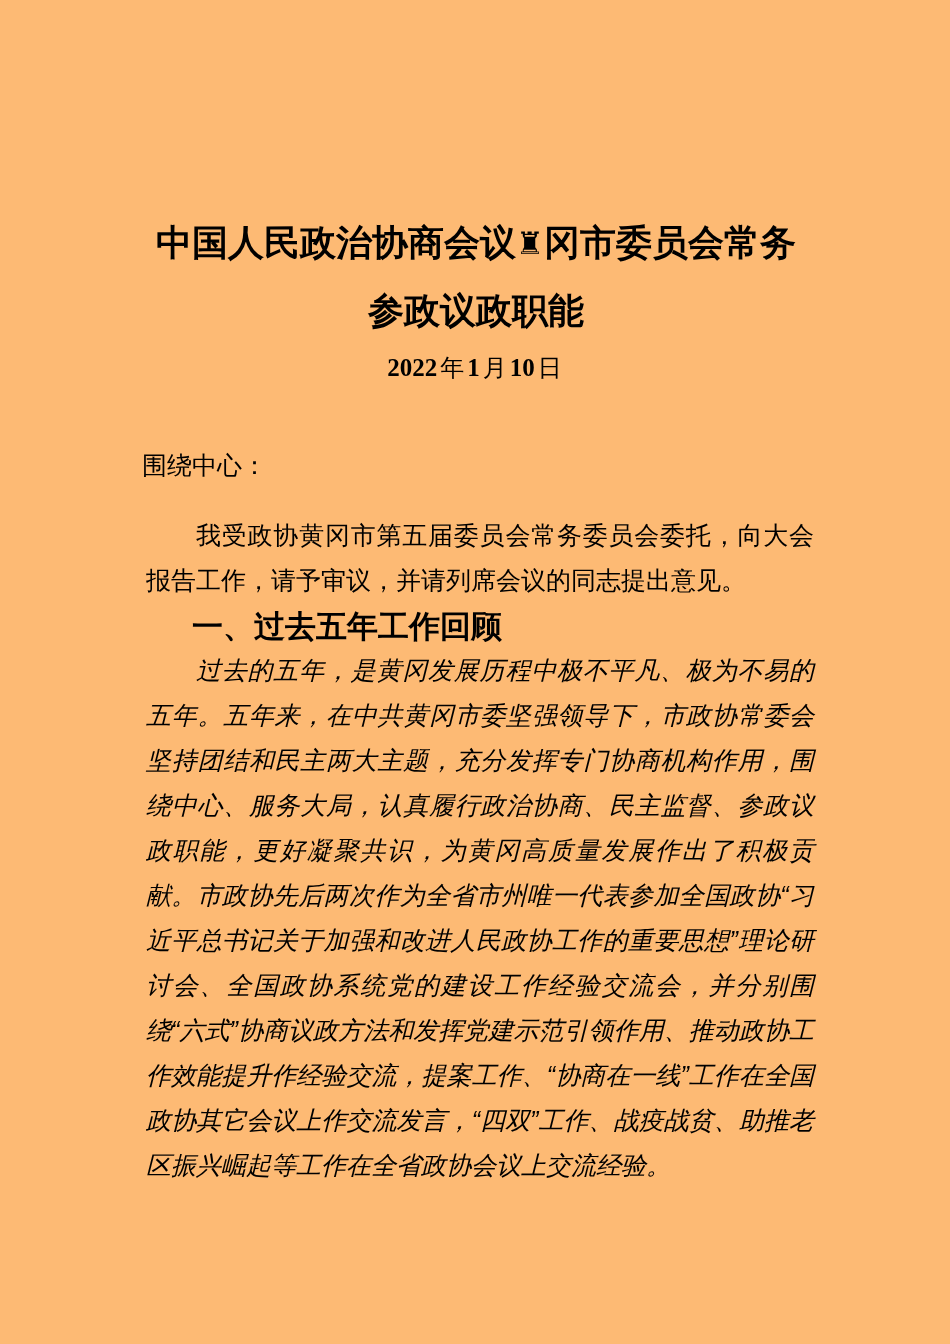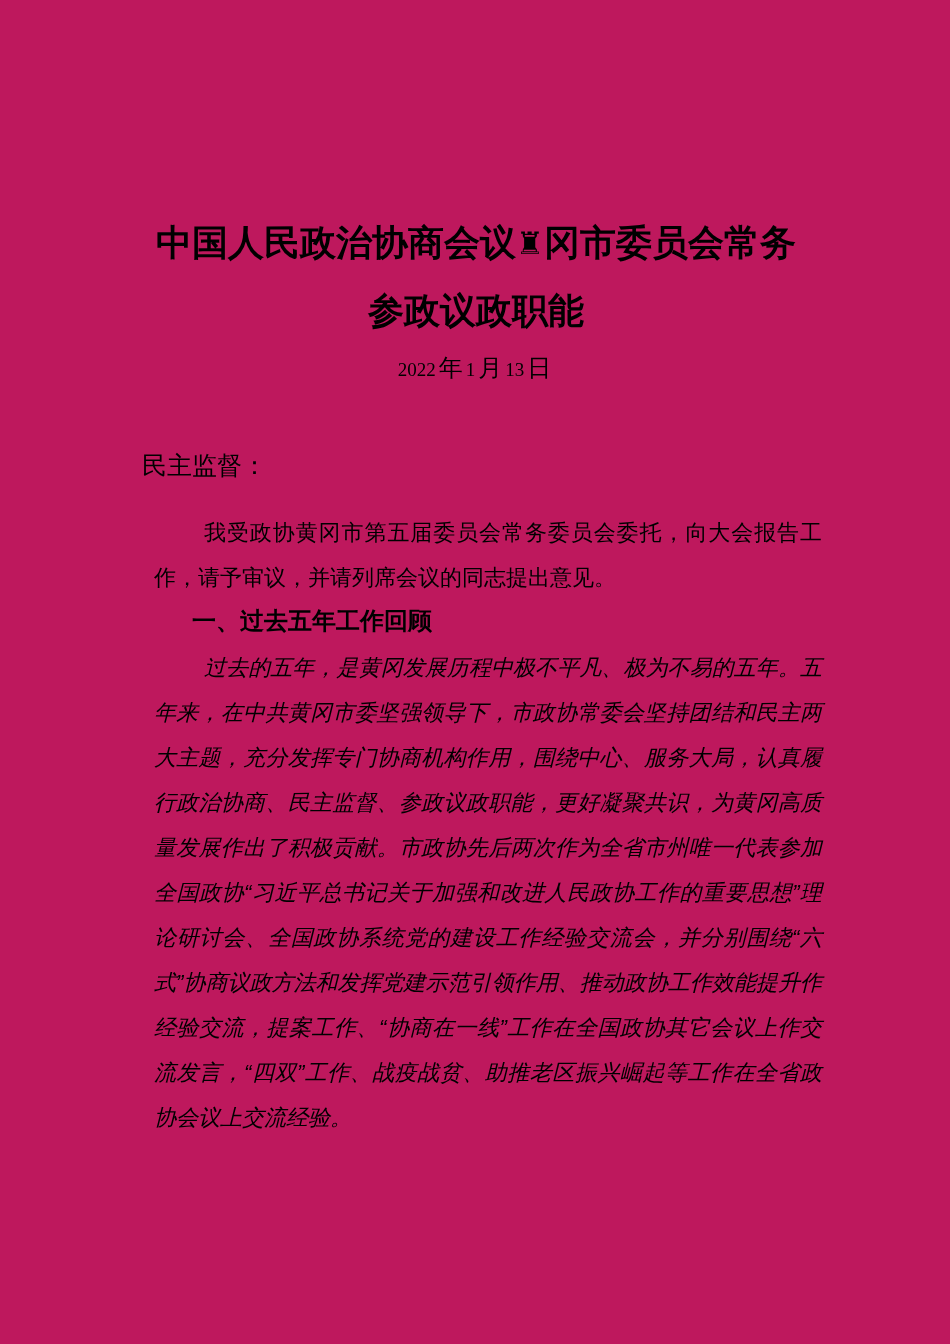--- a/index.html
+++ b/index.html
@@ -13,21 +13,21 @@
     overflow: hidden;
     font-family: "Liberation Sans", "DejaVu Sans", sans-serif;
     color: #000000;
     -webkit-font-smoothing: none;
   }
 
   .page {
     position: relative;
     width: 950px;
     height: 1344px;
-    background: #be185d;
+    background: #fdba74;
     box-sizing: border-box;
   }
 
   
   .content {
     position: absolute;
     left: 142px;
     top: 0;
     width: 668px;
   }
@@ -70,77 +70,78 @@
     top: 350px;
     width: 668px;
     text-align: center;
     font-size: 25px;
     line-height: 34px;
     font-weight: normal;
     white-space: nowrap;
   }
   .doc-date .num {
     font-family: "Liberation Serif", "DejaVu Serif", serif;
-    font-size: 19px;
+    font-size: 25px;
+    font-weight: bold;
   }
   .doc-date .cjk {
     font-family: "Liberation Sans", "DejaVu Sans", sans-serif;
     font-size: 24px;
     padding: 0 3px;
   }
 
   .salutation {
     position: absolute;
     left: 0px;
     top: 443px;
     width: 668px;
     font-size: 25px;
     line-height: 45px;
     white-space: nowrap;
   }
 
   .para {
     position: absolute;
-    left: 12px;
+    left: 4px;
     width: 668px;
-    font-size: 22px;
+    font-size: 25px;
     line-height: 45px;
     text-align: justify;
     text-justify: inter-ideograph;
     text-indent: 50px;
     word-break: break-all;
   }
   .para-intro { top: 488px; }
   .para-body  { top: 623px; font-style: italic; }
 
   .section-heading {
     position: absolute;
     left: 0px;
     top: 578px;
     width: 668px;
-    font-size: 24px;
+    font-size: 31px;
     line-height: 45px;
     font-weight: bold;
     text-indent: 50px;
     white-space: nowrap;
   }
 </style>
 </head>
 <body>
 
 <div class="page">
   <div class="content">
 
     <h1 class="doc-title title-line-1"><span>中国人民政治协商会议</span><span class="glyph-fallback">♜</span><span>冈市委员会常务</span></h1>
 
     <h1 class="doc-title title-line-2">参政议政职能</h1>
 
-    <div class="doc-date"><span class="num">2022</span><span class="cjk">年</span><span class="num">1</span><span class="cjk">月</span><span class="num">13</span><span class="cjk">日</span></div>
+    <div class="doc-date"><span class="num">2022</span><span class="cjk">年</span><span class="num">1</span><span class="cjk">月</span><span class="num">10</span><span class="cjk">日</span></div>
 
-    <div class="salutation">民主监督：</div>
+    <div class="salutation">围绕中心：</div>
 
     <p class="para para-intro">我受政协黄冈市第五届委员会常务委员会委托，向大会报告工作，请予审议，并请列席会议的同志提出意见。</p>
 
     <h2 class="section-heading">一、过去五年工作回顾</h2>
 
     <p class="para para-body">过去的五年，是黄冈发展历程中极不平凡、极为不易的五年。五年来，在中共黄冈市委坚强领导下，市政协常委会坚持团结和民主两大主题，充分发挥专门协商机构作用，围绕中心、服务大局，认真履行政治协商、民主监督、参政议政职能，更好凝聚共识，为黄冈高质量发展作出了积极贡献。市政协先后两次作为全省市州唯一代表参加全国政协“习近平总书记关于加强和改进人民政协工作的重要思想”理论研讨会、全国政协系统党的建设工作经验交流会，并分别围绕“六式”协商议政方法和发挥党建示范引领作用、推动政协工作效能提升作经验交流，提案工作、“协商在一线”工作在全国政协其它会议上作交流发言，“四双”工作、战疫战贫、助推老区振兴崛起等工作在全省政协会议上交流经验。</p>
 
   </div>
 </div>
 

